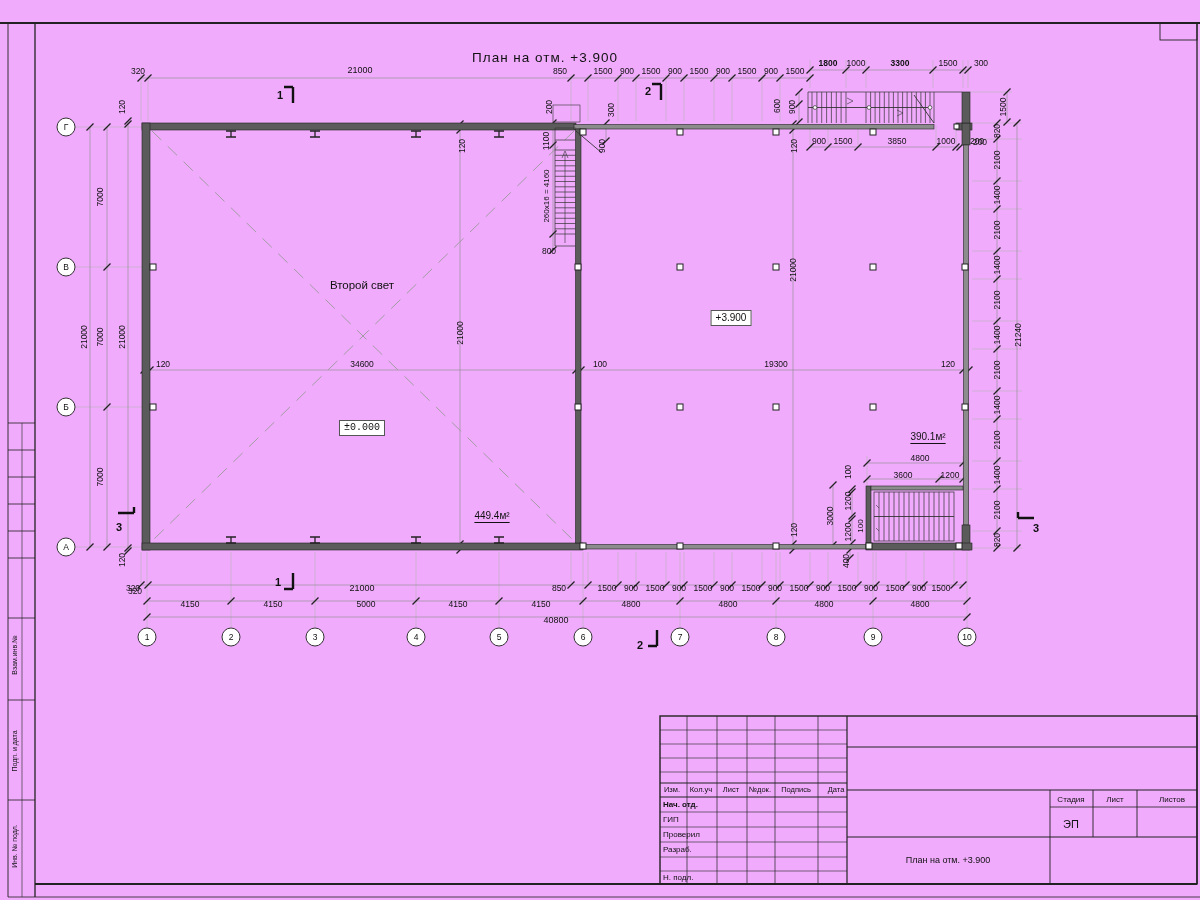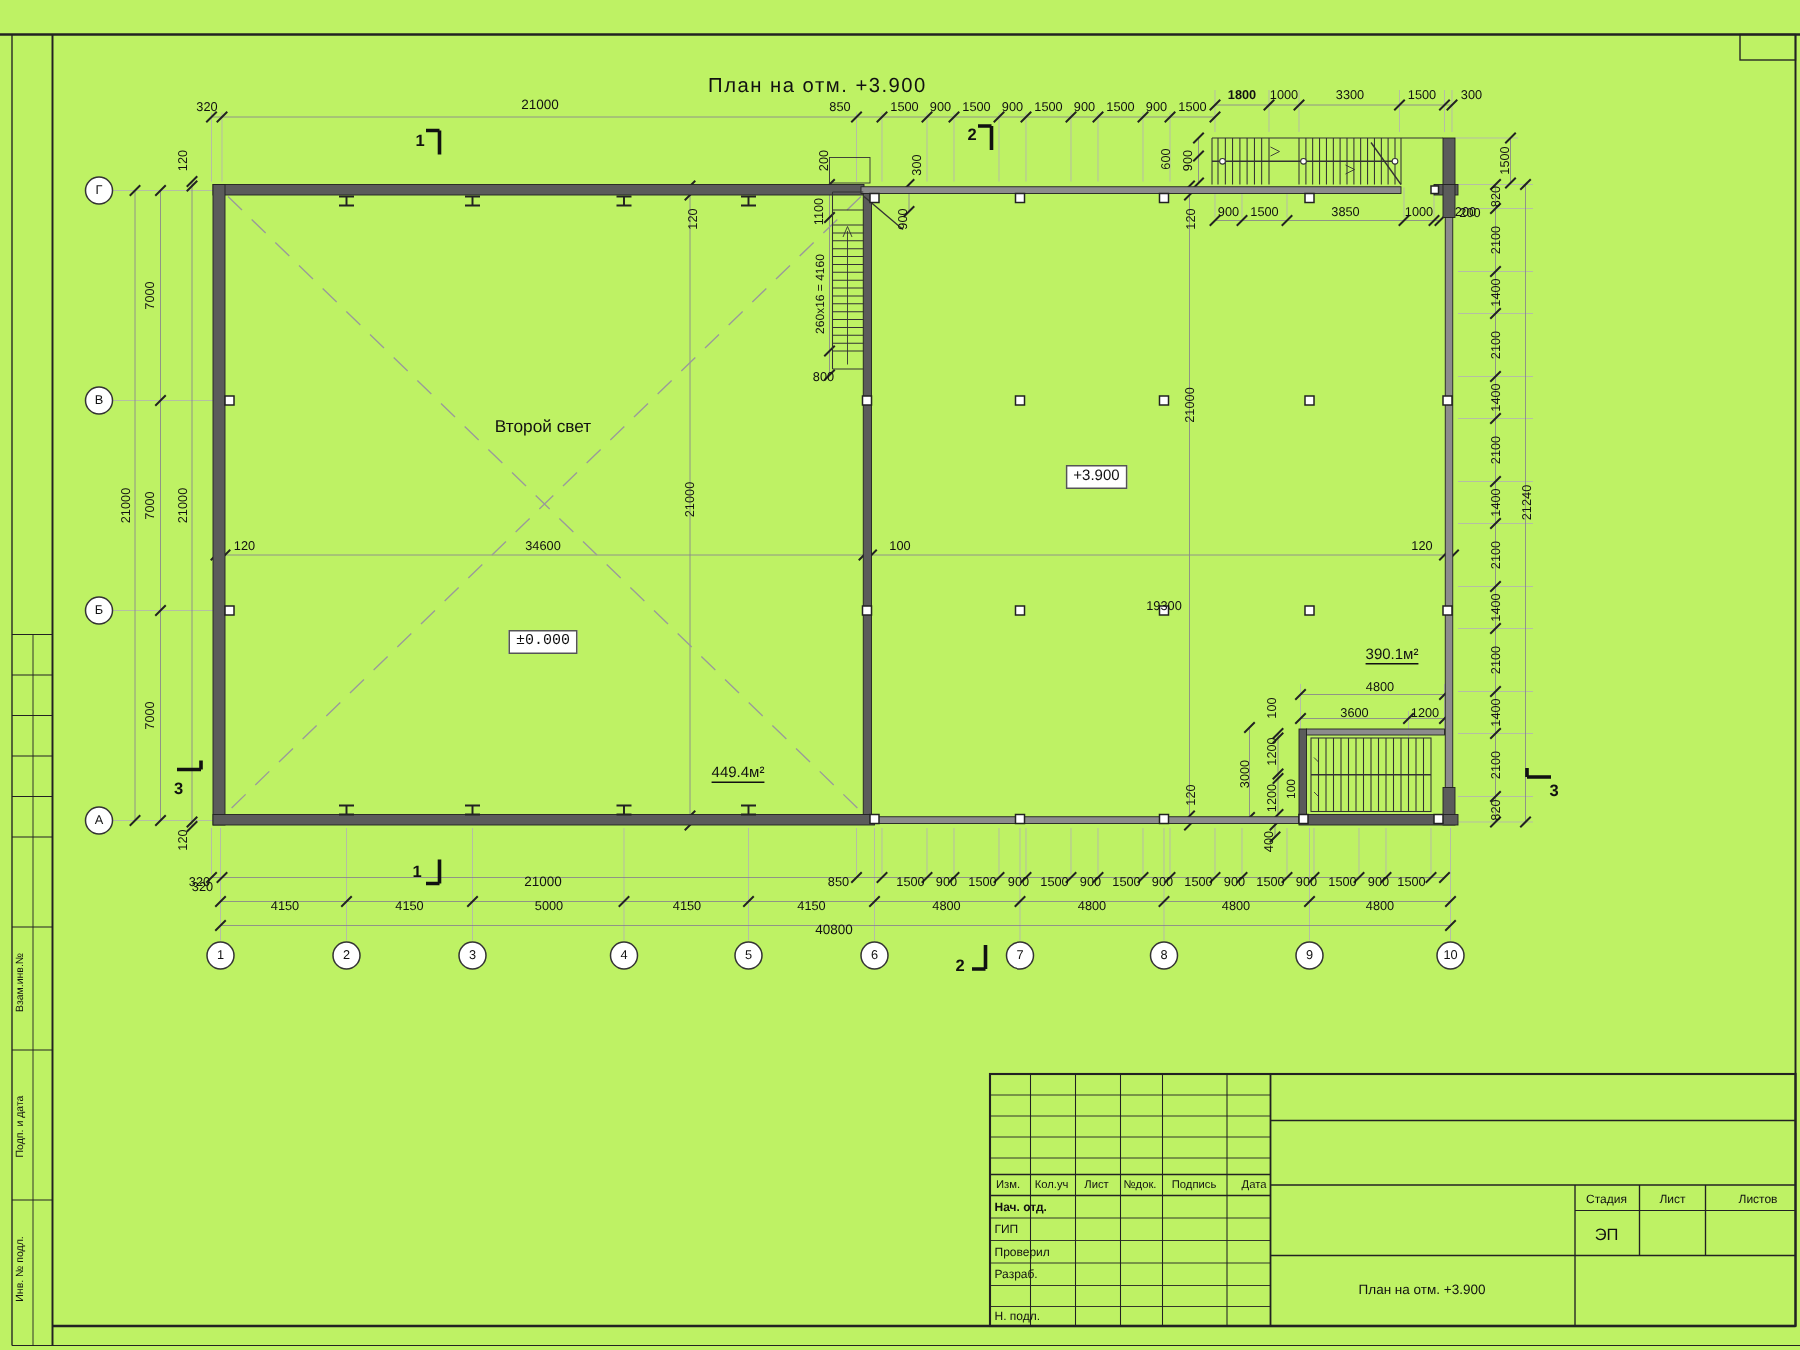--- a/index.html
+++ b/index.html
@@ -1,16 +1,16 @@
 <!DOCTYPE html>
 <html><head>
 <meta charset="utf-8">
 <style>
   html,body{margin:0;padding:0;background:#fff;}
-  #sheet{position:relative;width:1200px;height:900px;background:#bef264;overflow:hidden;
+  #sheet{position:relative;width:1200px;height:900px;background:#f0abfc;overflow:hidden;
          font-family:"Liberation Sans",sans-serif;color:#111;}
   #sheet svg{position:absolute;left:0;top:0;}
   .lbl{position:absolute;transform:translate(-50%,-50%);font-size:8.5px;line-height:1;
        white-space:nowrap;color:#111;background:transparent;}
   .lbl.rot{transform:translate(-50%,-50%) rotate(-90deg);}
   .lbl.box{border:0.8px solid #555;background:#fff;padding:2px 4px;}
   .lbl.und{text-decoration:underline;text-underline-offset:3px;}
   .lbl.la{transform:translate(0,-50%);}
   .lbl.bub{width:17px;height:17px;border:0.9px solid #333;border-radius:50%;background:#fff;
            display:flex;align-items:center;justify-content:center;font-size:8.5px;}
@@ -200,21 +200,21 @@
       <span class="lbl" style="left: 627px; top: 71px;">900</span>
       <span class="lbl" style="left: 651px; top: 71px;">1500</span>
       <span class="lbl" style="left: 675px; top: 71px;">900</span>
       <span class="lbl" style="left: 699px; top: 71px;">1500</span>
       <span class="lbl" style="left: 723px; top: 71px;">900</span>
       <span class="lbl" style="left: 747px; top: 71px;">1500</span>
       <span class="lbl" style="left: 771px; top: 71px;">900</span>
       <span class="lbl" style="left: 795px; top: 71px;">1500</span>
       <span class="lbl" style="left: 828px; top: 63px; font-weight: bold;">1800</span>
       <span class="lbl" style="left: 856px; top: 63px;">1000</span>
-      <span class="lbl" style="left: 900px; top: 63px;">3300</span>
+      <span class="lbl" style="left: 900px; top: 63px; font-weight: bold;">3300</span>
       <span class="lbl" style="left: 948px; top: 63px;">1500</span>
       <span class="lbl" style="left: 981px; top: 63px;">300</span>
       <span class="lbl" style="left: 819px; top: 141px;">900</span>
       <span class="lbl" style="left: 843px; top: 141px;">1500</span>
       <span class="lbl" style="left: 897px; top: 141px;">3850</span>
       <span class="lbl" style="left: 946px; top: 141px;">1000</span>
       <span class="lbl" style="left: 977px; top: 141px;">200</span>
       <span class="lbl rot" style="left: 549px; top: 107px;">200</span>
       <span class="lbl rot" style="left: 611px; top: 110px;">300</span>
       <span class="lbl rot" style="left: 777px; top: 106px;">600</span>
@@ -249,21 +249,21 @@
       <span class="lbl rot" style="left: 997px; top: 510px;">2100</span>
       <span class="lbl rot" style="left: 997px; top: 540px;">820</span>
       <span class="lbl rot" style="left: 1018px; top: 335px;">21240</span>
       <span class="lbl" style="left: 362px; top: 286px; font-size: 11.5px;">Второй свет</span>
       <span class="lbl box" style="left: 362px; top: 428px; font-size: 10px; font-family: Liberation Mono, monospace;">±0.000</span>
       <span class="lbl und" style="left: 492px; top: 516px; font-size: 10px;">449.4м²</span>
       <span class="lbl box" style="left: 731px; top: 318px; font-size: 10px;">+3.900</span>
       <span class="lbl" style="left: 163px; top: 364px;">120</span>
       <span class="lbl" style="left: 362px; top: 364px;">34600</span>
       <span class="lbl" style="left: 600px; top: 364px;">100</span>
-      <span class="lbl" style="left: 776px; top: 364px; margin-top: 40px;">19300</span>
+      <span class="lbl" style="left: 776px; top: 364px;">19300</span>
       <span class="lbl" style="left: 948px; top: 364px;">120</span>
       <span class="lbl rot" style="left: 460px; top: 333px;">21000</span>
       <span class="lbl rot" style="left: 793px; top: 270px;">21000</span>
       <span class="lbl und" style="left: 928px; top: 437px; font-size: 10px;">390.1м²</span>
       <span class="lbl" style="left: 920px; top: 458px;">4800</span>
       <span class="lbl" style="left: 903px; top: 475px;">3600</span>
       <span class="lbl" style="left: 950px; top: 475px;">1200</span>
       <span class="lbl rot" style="left: 848px; top: 472px;">100</span>
       <span class="lbl rot" style="left: 848px; top: 501px;">1200</span>
       <span class="lbl rot" style="left: 861px; top: 526px; font-size: 8px;">100</span>

